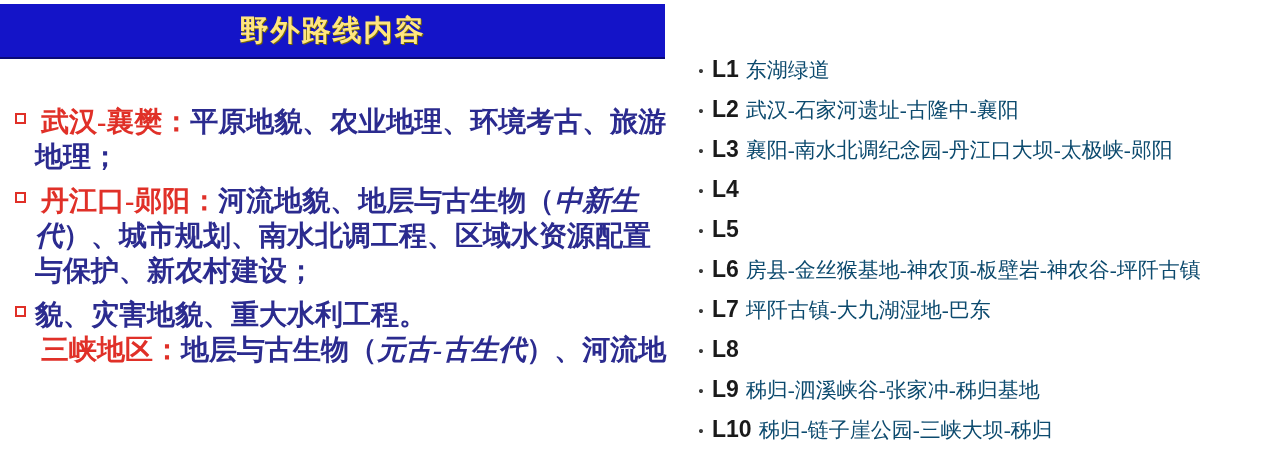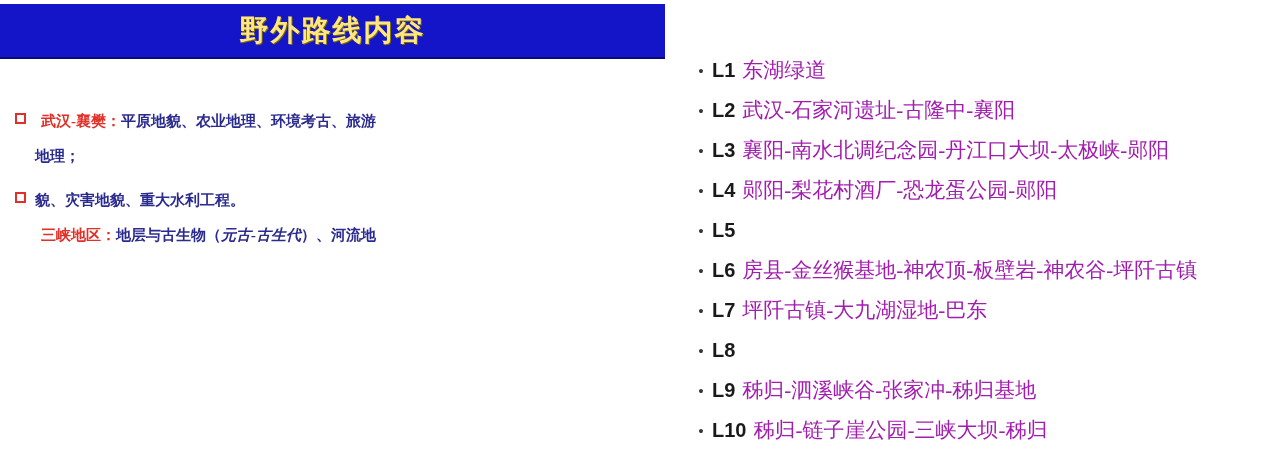--- a/index.html
+++ b/index.html
@@ -67,21 +67,21 @@
     left: 1px;
     top: 9px;
     width: 11px;
     height: 11px;
     border: 2.5px solid #e03028;
     box-sizing: border-box;
   }
   .topic-line {
     font-family: "Liberation Serif", "DejaVu Serif", serif;
     font-weight: bold;
-    font-size: 15px;
+    font-size: 28px;
     line-height: 35px;
     color: #2b2b8f;
     white-space: nowrap;
   }
   .topic-line.indent {
     margin-left: -6px;
   }
   .topic-head {
     color: #e03028;
   }
@@ -112,29 +112,29 @@
     width: 22px;
     flex: 0 0 22px;
     color: #3a3a3a;
     font-size: 17px;
     line-height: 40px;
     text-align: center;
   }
   .route-code {
     font-family: "Liberation Sans", "DejaVu Sans", sans-serif;
     font-weight: bold;
-    font-size: 20px;
+    font-size: 23px;
     color: #1a1a1a;
     margin-right: 7px;
     white-space: nowrap;
   }
   .route-text {
     font-family: "Liberation Serif", "DejaVu Serif", serif;
     font-size: 21px;
-    color: #a21caf;
+    color: #0c4a6e;
     white-space: nowrap;
   }
 </style>
 </head>
 <body>
 
 <div id="slide">
 
   <div id="left-pane">
 
@@ -143,20 +143,26 @@
     </div>
 
     <div id="topics">
         <div class="topic">
           <span class="topic-marker"></span>
           <div class="topic-line"><span class="topic-head">武汉-襄樊：</span><span>平原地貌、农业地理、环境考古、旅游</span></div>
           <div class="topic-line indent"><span>地理；</span></div>
         </div>
         <div class="topic">
           <span class="topic-marker"></span>
+          <div class="topic-line"><span class="topic-head">丹江口-郧阳：</span><span>河流地貌、地层与古生物（</span><span class="ital">中新生</span></div>
+          <div class="topic-line indent"><span class="ital">代</span><span>）、城市规划、南水北调工程、区域水资源配置</span></div>
+          <div class="topic-line indent"><span>与保护、新农村建设；</span></div>
+        </div>
+        <div class="topic">
+          <span class="topic-marker"></span>
         </div>
         <div class="topic">
           <span class="topic-marker"></span>
           <div class="topic-line indent"><span>貌、灾害地貌、重大水利工程。</span></div>
           <div class="topic-line"><span class="topic-head">三峡地区：</span><span>地层与古生物（</span><span class="ital">元古-古生代</span><span>）、河流地</span></div>
         </div>
       </div>
 
   </div>
 
@@ -173,21 +179,20 @@
           <span class="route-text">武汉-石家河遗址-古隆中-襄阳</span>
         </div>
         <div class="route">
           <span class="route-bullet">•</span>
           <span class="route-code">L3</span>
           <span class="route-text">襄阳-南水北调纪念园-丹江口大坝-太极峡-郧阳</span>
         </div>
         <div class="route">
           <span class="route-bullet">•</span>
           <span class="route-code">L4</span>
-          <span class="route-text">郧阳-梨花村酒厂-恐龙蛋公园-郧阳</span>
         </div>
         <div class="route">
           <span class="route-bullet">•</span>
           <span class="route-code">L5</span>
         </div>
         <div class="route">
           <span class="route-bullet">•</span>
           <span class="route-code">L6</span>
           <span class="route-text">房县-金丝猴基地-神农顶-板壁岩-神农谷-坪阡古镇</span>
         </div>

